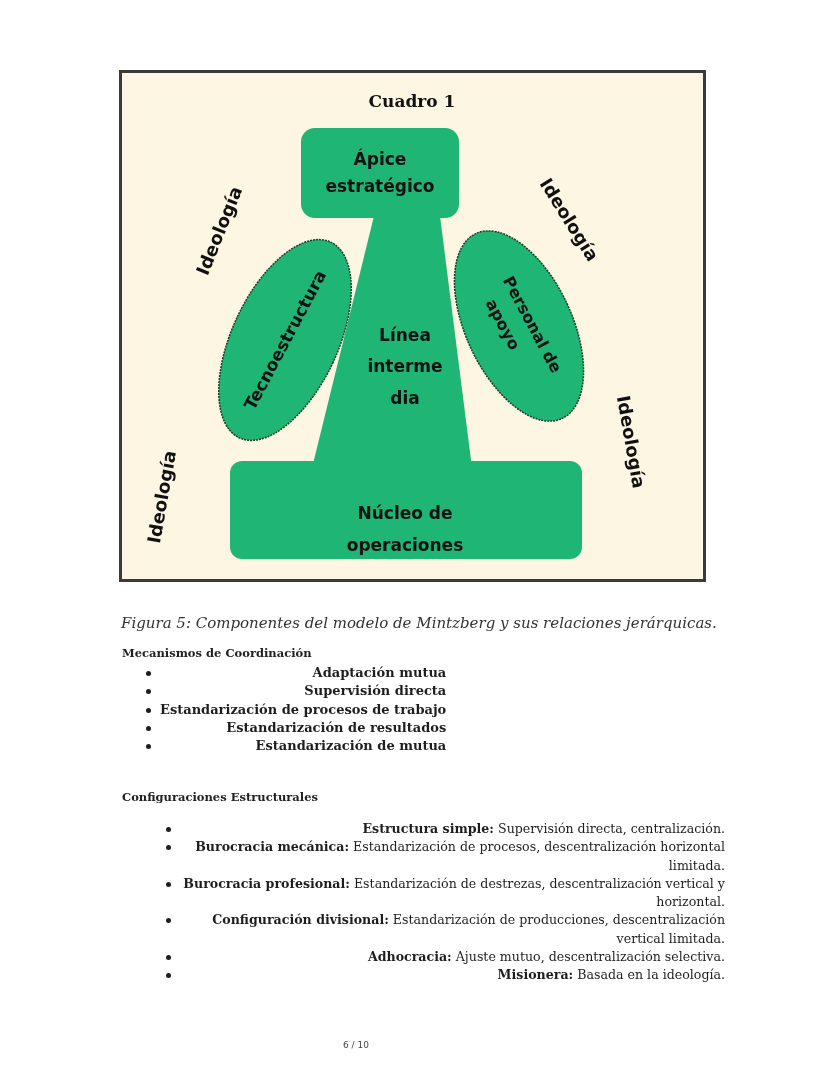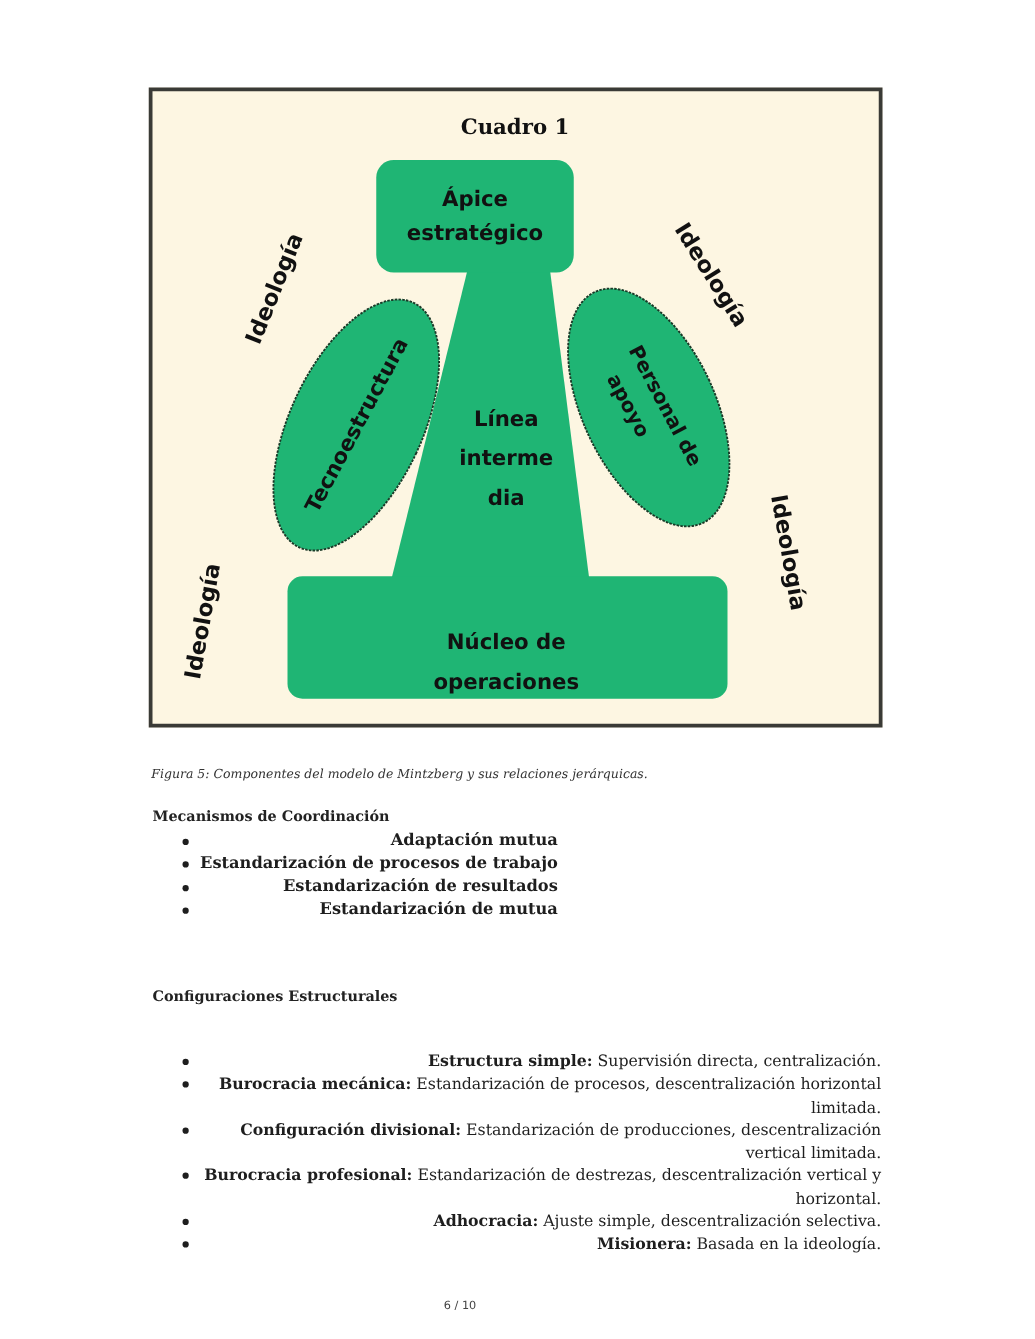--- a/index.html
+++ b/index.html
@@ -7,42 +7,42 @@
       width: 828px; height: 1071px; background: #ffffff; position: relative;
       font-family: "DejaVu Serif", "Liberation Serif", serif; color: #222;
       overflow: hidden;
     }
     .figure {
       position: absolute; left: 119px; top: 70px; width: 587px; height: 512px;
       box-sizing: border-box; border: 3px solid #3a3a36; background: #fdf6e2;
     }
     .figure svg { position: absolute; left: 0; top: 0; width: 100%; height: 100%; }
     .caption {
-      position: absolute; left: 121px; top: 614px; font-size: 10px; font-style: italic; color: #333;
+      position: absolute; left: 121px; top: 614px; font-size: 15px; font-style: italic; color: #333;
       font-family: "DejaVu Serif", serif;
     }
     .section-heading {
       position: absolute; left: 122px; font-size: 11.5px; font-weight: bold; color: #222;
     }
     .list {
       position: absolute; left: 160px; margin: 0; padding: 0; list-style: none;
     }
     .list li {
       position: relative; font-size: 13px; line-height: 18.3px; color: #1e1e1e; text-align: right;
     }
     .list li::before {
       content: ""; position: absolute; left: -14px; top: 7px; width: 5px; height: 5px;
       border-radius: 50%; background: #1e1e1e;
     }
     .list.mech li { font-weight: bold; }
     .list.conf { width: 545px; }
     .list.conf li { font-size: 12.6px; }
     .list.conf .term { font-weight: bold; }
     .page-num {
-      position: absolute; top: 1040px; left: 12px; width: 712px; text-align: center;
+      position: absolute; top: 1040px; left: 0; width: 712px; text-align: center;
       font-size: 9px; color: #444; font-family: "DejaVu Sans", sans-serif;
     }
   </style>
 </head>
 <body>
 
 <div class="figure">
   <svg viewBox="0 0 581 506" xmlns="http://www.w3.org/2000/svg">
 
     <text x="290" y="34" text-anchor="middle" font-family="'DejaVu Serif', serif" font-weight="bold" font-size="17" fill="#111">Cuadro 1</text>
@@ -79,28 +79,29 @@
     <text x="0" y="0" text-anchor="middle" font-family="'DejaVu Sans', sans-serif" font-weight="bold" font-size="18" fill="#111" transform="translate(442 150) rotate(58)">Ideología</text>
     <text x="0" y="0" text-anchor="middle" font-family="'DejaVu Sans', sans-serif" font-weight="bold" font-size="18" fill="#111" transform="translate(503 370) rotate(80)">Ideología</text>
   </svg>
 </div>
 
 <div class="caption">Figura 5: Componentes del modelo de Mintzberg y sus relaciones jerárquicas.</div>
 
 <div class="section-heading" style="top:646px;">Mecanismos de Coordinación</div>
 <ul class="list mech" style="top:664px;">
   <li>Adaptación mutua</li>
+  <li>Supervisión directa</li>
   <li>Estandarización de procesos de trabajo</li>
   <li>Estandarización de resultados</li>
   <li>Estandarización de mutua</li>
 </ul>
 
 <div class="section-heading" style="top:790px;">Configuraciones Estructurales</div>
-<ul class="list conf" style="top:840px;">
+<ul class="list conf" style="top:820px;margin-left:20px;">
   <li><span class="term">Estructura simple:</span><span> Supervisión directa, centralización.</span></li>
   <li><span class="term">Burocracia mecánica:</span><span> Estandarización de procesos, descentralización horizontal limitada.</span></li>
+  <li><span class="term">Burocracia profesional:</span><span> Estandarización de destrezas, descentralización vertical y horizontal.</span></li>
   <li><span class="term">Configuración divisional:</span><span> Estandarización de producciones, descentralización vertical limitada.</span></li>
-  <li><span class="term">Burocracia profesional:</span><span> Estandarización de destrezas, descentralización vertical y horizontal.</span></li>
-  <li><span class="term">Adhocracia:</span><span> Ajuste simple, descentralización selectiva.</span></li>
+  <li><span class="term">Adhocracia:</span><span> Ajuste mutuo, descentralización selectiva.</span></li>
   <li><span class="term">Misionera:</span><span> Basada en la ideología.</span></li>
 </ul>
 
 <div class="page-num">6 / 10</div>
 
 </body></html>

